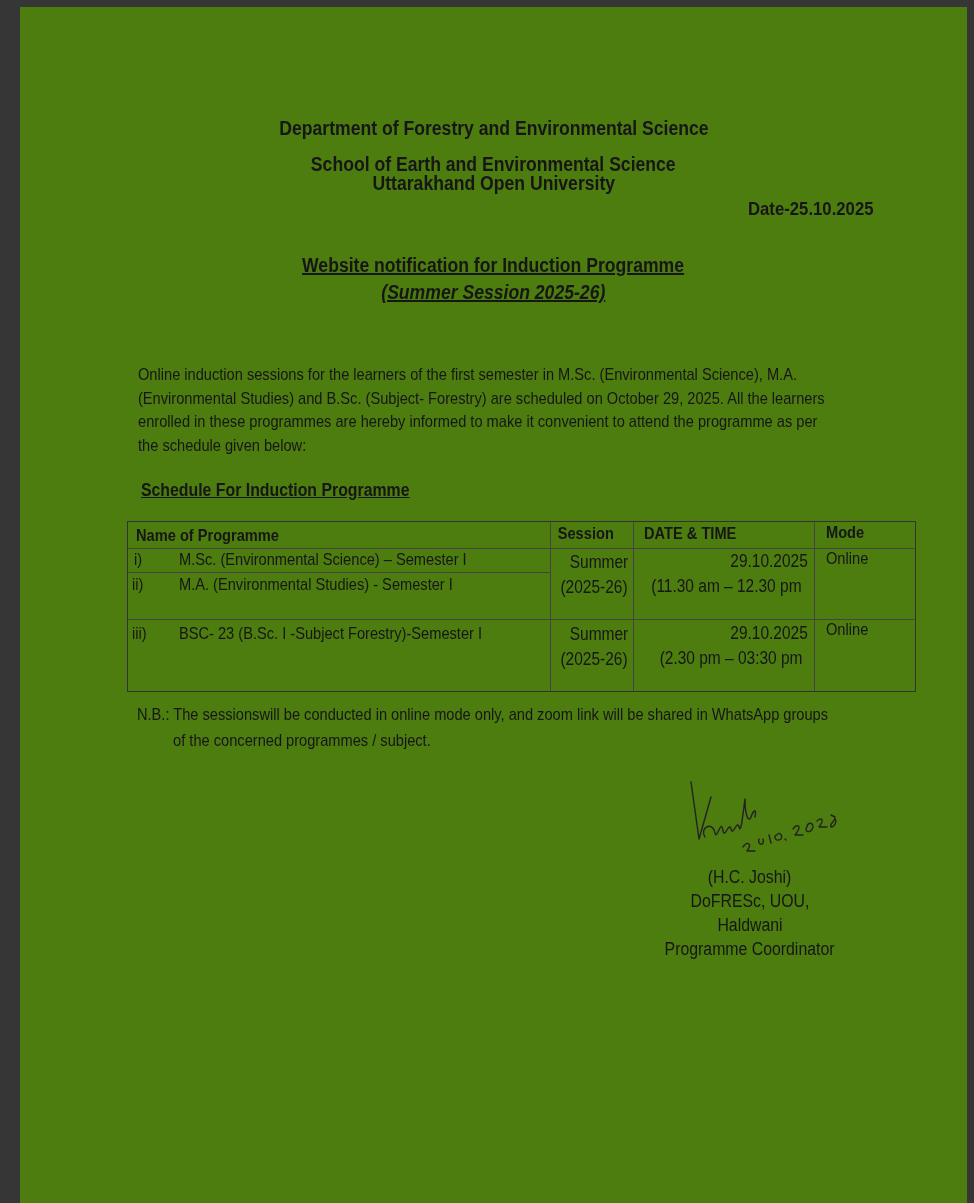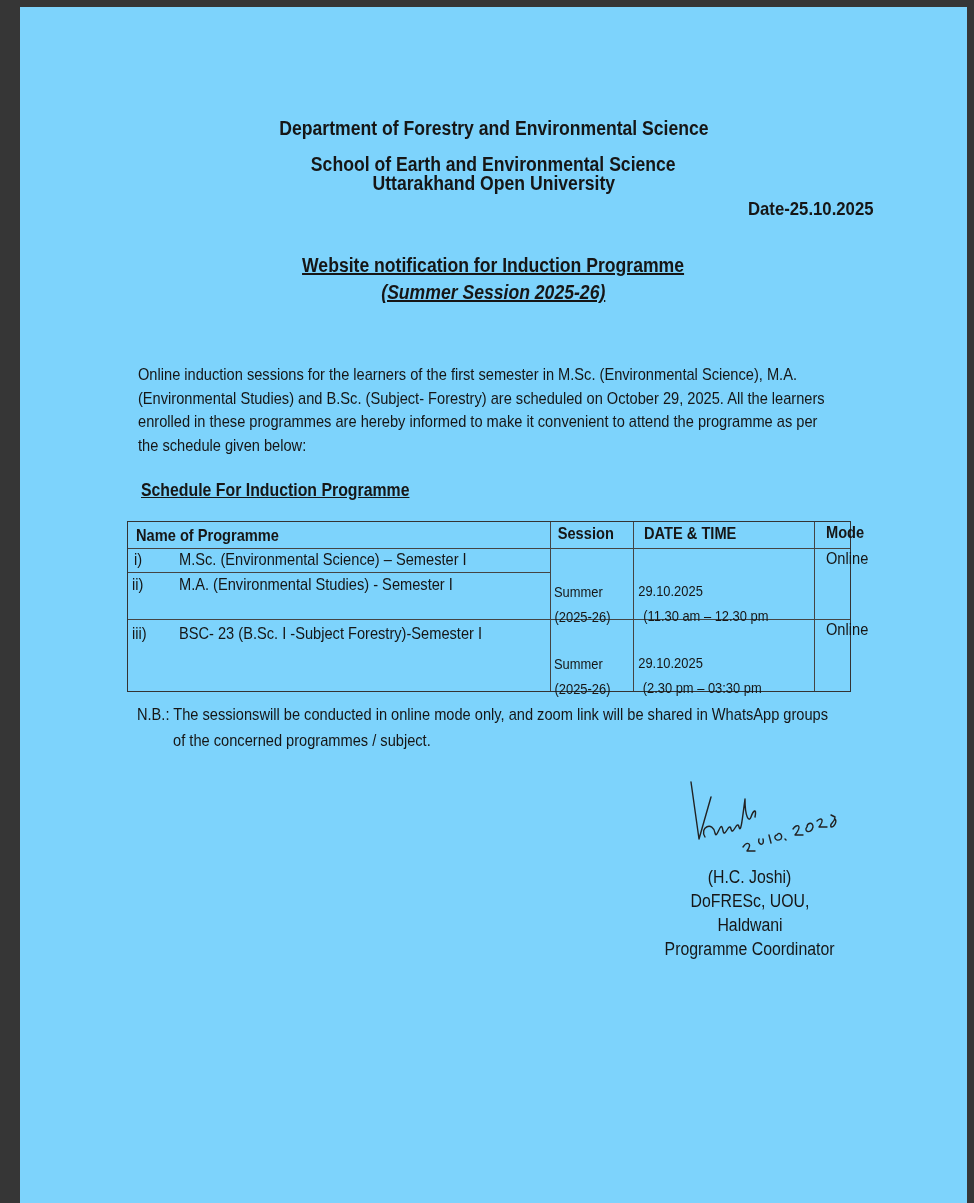--- a/index.html
+++ b/index.html
@@ -8,43 +8,43 @@
     background: #363636;
     position: relative;
     overflow: hidden;
     font-family: "Liberation Sans", sans-serif;
     color: #161616;
   }
   .page {
     position: absolute;
     left: 20px; top: 7px;
     width: 947px; height: 1196px;
-    background: #7dd3fc;
+    background: #4d7c0f;
   }
   .abs { position: absolute; }
 
   .hdr { left: 0; width: 100%; text-align: center; font-weight: bold; font-size: 20px; }
   .hdr span { display: inline-block; transform: scaleX(0.88); }
 
   .date { left: 728px; top: 191px; font-weight: bold; font-size: 19px; white-space: nowrap; }
   .date span { display: inline-block; transform: scaleX(0.88); transform-origin: 0 0; }
 
   .title { left: 0; width: 100%; text-align: center; font-weight: bold; font-size: 20px; }
   .title span { display: inline-block; text-decoration: underline; transform: scaleX(0.88); }
 
   .para { left: 118px; top: 356px; width: 870px; font-size: 17px; line-height: 23.5px; transform-origin: 0 0; transform: scaleX(0.86); }
   .para div { white-space: nowrap; }
 
   .sched { left: 121px; top: 473px; font-size: 18px; font-weight: bold; text-decoration: underline; white-space: nowrap; transform-origin:0 0; transform: scaleX(0.88); }
 
-  .tbl { left: 107px; top: 514px; width: 724px; height: 171px; border: 1.5px solid #333; box-sizing: border-box; }
+  .tbl { left: 107px; top: 514px; width: 789px; height: 171px; border: 1.5px solid #333; box-sizing: border-box; }
   .vline { position: absolute; top: 0; bottom: 0; width: 0; border-left: 1.3px solid #444; }
   .hline { position: absolute; height: 0; border-top: 1.3px solid #444; }
   .cell { position: absolute; font-size: 17px; white-space: nowrap; transform-origin: 0 0; transform: scaleX(0.86); }
-  .cellc { position: absolute; font-size: 15px; white-space: nowrap; text-align: left; margin-top: 29px; }
+  .cellc { position: absolute; font-size: 18px; white-space: nowrap; text-align: right; }
   .cellc span { display: inline-block; transform: scaleX(0.86); }
   .th { font-weight: bold; }
 
   .nb { left: 117px; top: 695px; font-size: 17px; line-height: 26px; transform-origin: 0 0; transform: scaleX(0.86); white-space: nowrap; }
   .nb .l2 { padding-left: 42px; }
 
   .sig { left: 665px; top: 770px; }
   .signame { left: 630px; top: 858px; width: 200px; text-align: center; font-size: 18px; line-height: 24px; }
   .signame div span { display: inline-block; transform: scaleX(0.88); }
 </style>

